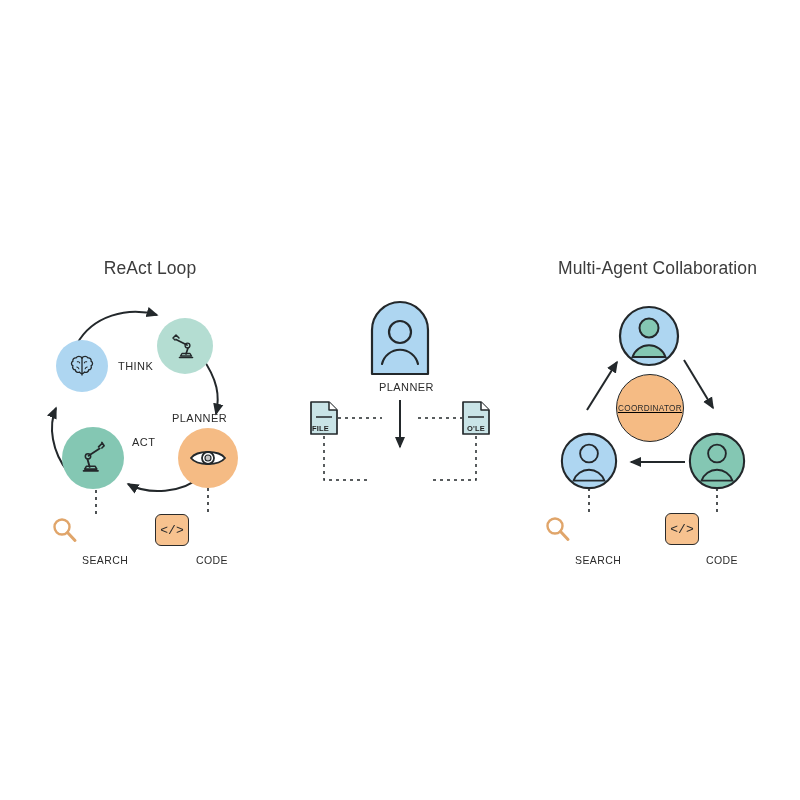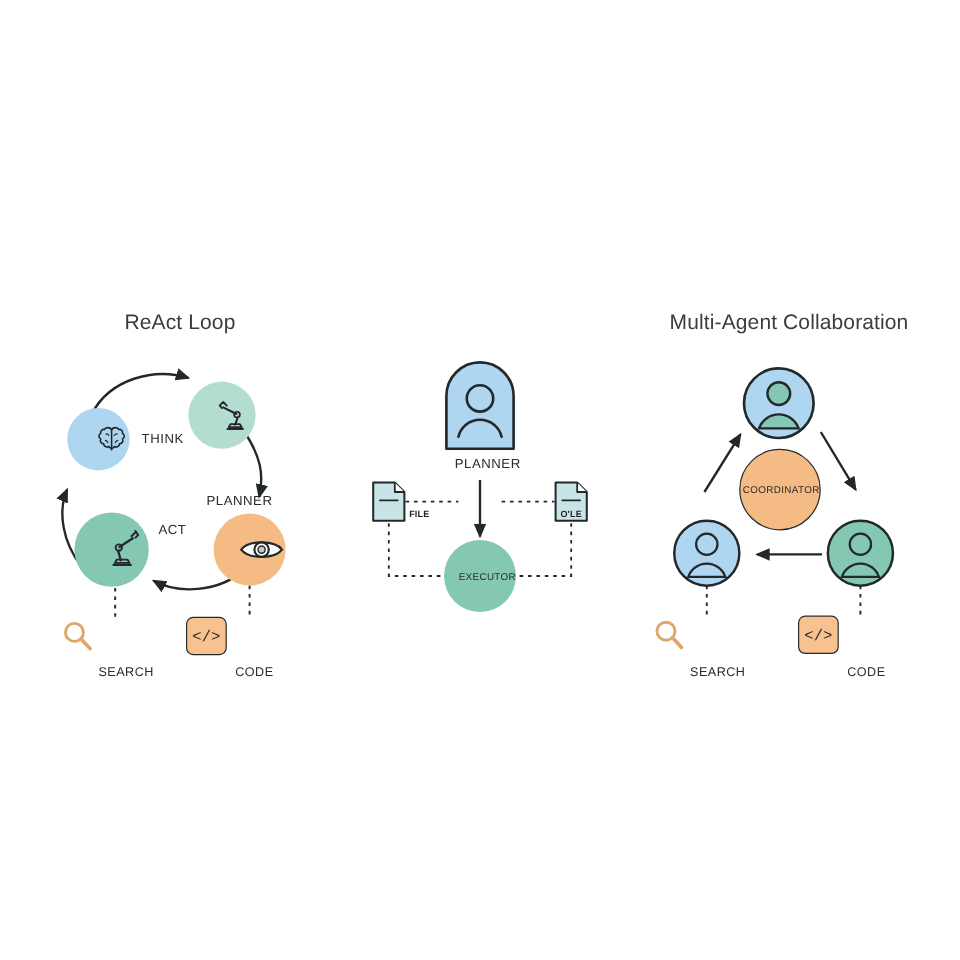--- a/index.html
+++ b/index.html
@@ -29,21 +29,21 @@
     font-weight: 400;
     color: #3c3c3c;
     letter-spacing: 0.1px;
     white-space: nowrap;
   }
 
   .node { position: absolute; }
   .circ {
     position: absolute;
     border-radius: 50%;
-    display: flex; align-items: center; justify-content: flex-end;
+    display: flex; align-items: center; justify-content: center; text-decoration: underline;
   }
   .label {
     position: absolute;
     font-size: 11px;
     color: #2b2b2b;
     letter-spacing: 0.45px;
     white-space: nowrap;
   }
   .label-inner {
     font-size: 8.2px;
@@ -203,34 +203,31 @@
     </div>
     <div class="label" style="left:76px; top:141px; width:68px; text-align:right;">PLANNER</div>
 
     <div class="file-ico" style="left:19px; top:160px;">
       <svg width="30" height="36" viewBox="0 0 30 36">
         <path d="M2 2 L20 2 L28 10 L28 34 L2 34 Z" fill="#c9e4e7" stroke="#23282b" stroke-width="1.7" stroke-linejoin="round"></path>
         <path d="M20 2 L20 10 L28 10" fill="#ffffff" stroke="#23282b" stroke-width="1.5" stroke-linejoin="round"></path>
         <line x1="7" y1="17" x2="23" y2="17" stroke="#23282b" stroke-width="1.5"></line>
       </svg>
     </div>
-    <div class="file-label" style="left:22px; top:184px; width:24px; text-align:right;margin-left:22px;">FILE</div>
+    <div class="file-label" style="left:22px; top:184px; width:24px; text-align:left;">FILE</div>
 
     <div class="file-ico" style="left:171px; top:160px;">
       <svg width="30" height="36" viewBox="0 0 30 36">
         <path d="M2 2 L20 2 L28 10 L28 34 L2 34 Z" fill="#c9e4e7" stroke="#23282b" stroke-width="1.7" stroke-linejoin="round"></path>
         <path d="M20 2 L20 10 L28 10" fill="#ffffff" stroke="#23282b" stroke-width="1.5" stroke-linejoin="round"></path>
         <line x1="7" y1="17" x2="23" y2="17" stroke="#23282b" stroke-width="1.5"></line>
       </svg>
     </div>
     <div class="file-label" style="left:174px; top:184px; width:24px; text-align:center;">O'LE</div>
 
-    <div class="circ" style="left:80px; top:210px; width:60px; height:60px; background:#84c7b3;">
-      <span class="label-inner">EXECUTOR</span>
-    </div>
   </div>
 
   <div class="panel" id="panel-multi">
     <div class="panel-title">Multi-Agent Collaboration</div>
 
     <svg class="overlay" viewBox="0 0 265 320">
       <defs>
         <marker id="ar-dark3" markerWidth="7" markerHeight="7" refX="5.2" refY="3" orient="auto">
           <path d="M0,0.4 L6,3 L0,5.6 Z" fill="#23282b"></path>
         </marker>

